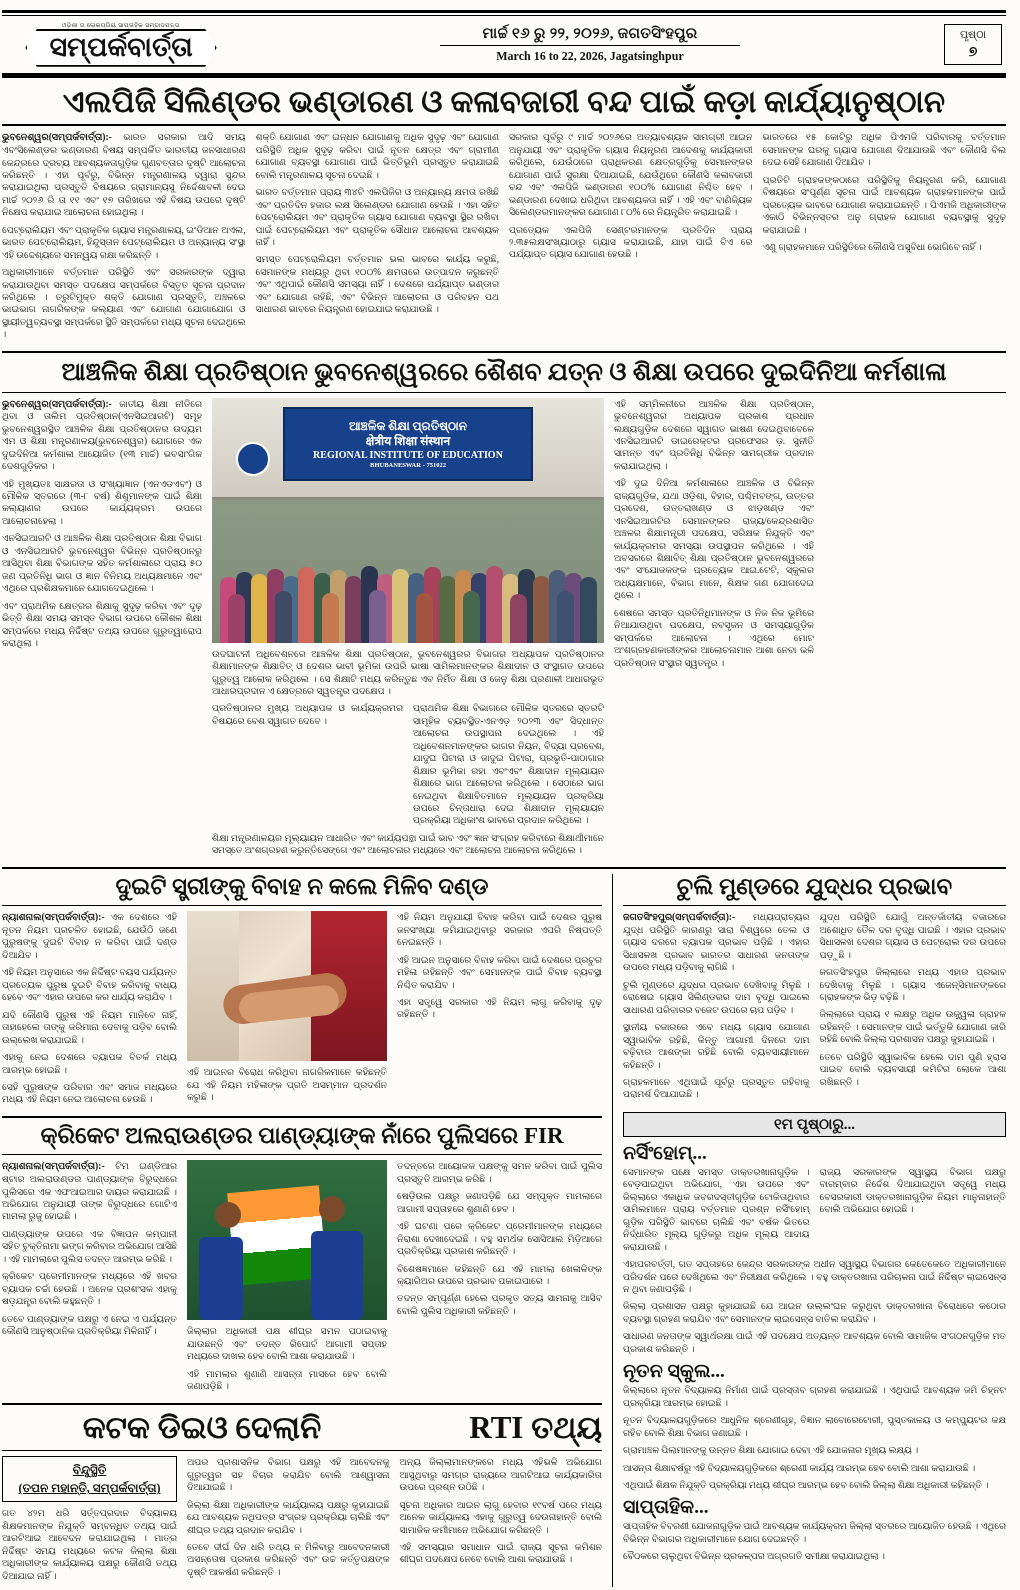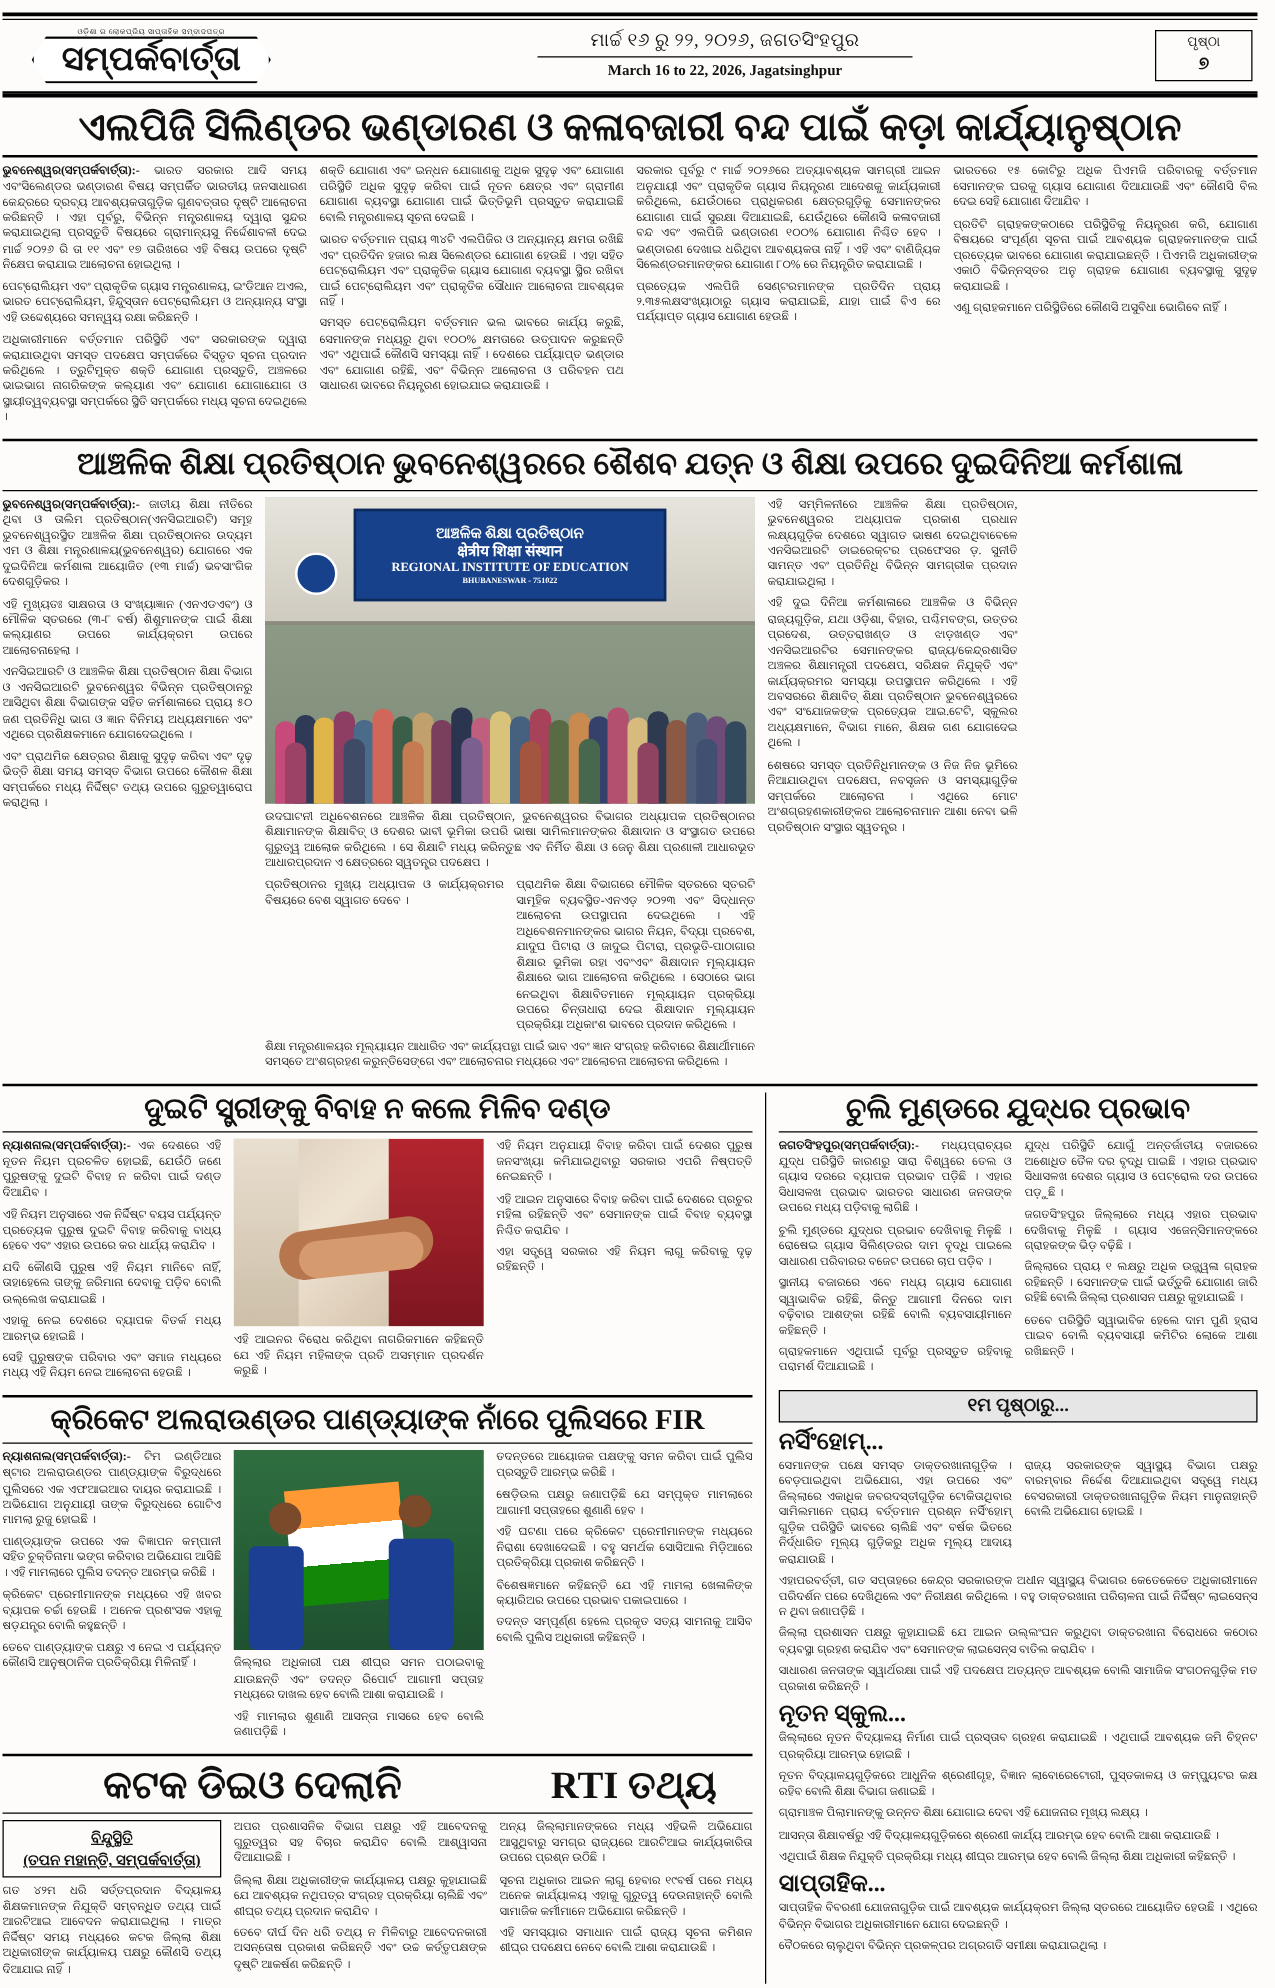--- a/index.html
+++ b/index.html
@@ -19,24 +19,24 @@
   .masthead { display:flex; align-items:center; justify-content:space-between; padding:2px 4px 6px 4px; }
   .logo-wrap { display:flex; flex-direction:column; align-items:center; width:230px; }
   .logo-tiny { font-size:6px; letter-spacing:.5px; }
   .logo-box {
     border:2px solid #000; padding:2px 22px; position:relative;
     font-size:27px; font-weight:bold; line-height:1.1;
     clip-path: polygon(6% 0, 94% 0, 100% 50%, 94% 100%, 6% 100%, 0 50%);
     background:#fff;
   }
   .date-wrap { text-align:center; flex:1; }
-  .date-od { font-size:15px; font-weight:normal; letter-spacing:.3px; }
+  .date-od { font-size:15px; font-weight:bold; letter-spacing:.3px; }
   .date-line { border-top:1px solid #000; width:300px; margin:3px auto; }
   .date-en { font-size:12px; font-weight:bold; }
-  .page-no { width:78px; border:1px solid #000; text-align:center; font-size:11px; padding:2px 0; line-height:1.4; }
+  .page-no { width:58px; border:1px solid #000; text-align:center; font-size:11px; padding:2px 0; line-height:1.4; }
   .page-no b { display:block; font-size:14px; }
   .masthead-rule-bot { border-top:2px solid #000; border-bottom:3px solid #000; height:5px; margin-bottom:6px; }
 
   
   .hl { font-weight:bold; line-height:1.15; text-align:center; }
   .h-xl { font-size:31px; }
   .h-lg { font-size:25px; }
   .h-md { font-size:23px; }
   .rule { border-top:1px solid #000; margin:5px 0; }
   .rule2 { border-top:2px solid #000; margin:5px 0; }
@@ -257,21 +257,21 @@
           <p class="body">ଷେଡ଼ିଉଲ ପକ୍ଷରୁ ଜଣାପଡ଼ିଛି ଯେ ସମ୍ପୃକ୍ତ ମାମଲାରେ ଆଗାମୀ ସପ୍ତାହରେ ଶୁଣାଣି ହେବ ।</p>
           <p class="body">ଏହି ଘଟଣା ପରେ କ୍ରିକେଟ ପ୍ରେମୀମାନଙ୍କ ମଧ୍ୟରେ ନିରାଶା ଦେଖାଦେଇଛି । ବହୁ ସମର୍ଥକ ସୋସିଆଲ ମିଡ଼ିଆରେ ପ୍ରତିକ୍ରିୟା ପ୍ରକାଶ କରିଛନ୍ତି ।</p>
           <p class="body">ବିଶେଷଜ୍ଞମାନେ କହିଛନ୍ତି ଯେ ଏହି ମାମଲା ଖେଳାଳିଙ୍କ କ୍ୟାରିଅର ଉପରେ ପ୍ରଭାବ ପକାଇପାରେ ।</p>
           <p class="body">ତଦନ୍ତ ସମ୍ପୂର୍ଣ୍ଣ ହେଲେ ପ୍ରକୃତ ସତ୍ୟ ସାମନାକୁ ଆସିବ ବୋଲି ପୁଲିସ ଅଧିକାରୀ କହିଛନ୍ତି ।</p>
         </div>
       </div>
       <div class="rule2"></div>
 
       <div class="cols" style="align-items:baseline">
         <div class="hl h-xl" style="flex:1;text-align:center">କଟକ ଡିଇଓ ଦେଲାନି</div>
-        <div class="hl h-xl" style="flex:0 0 190px;">RTI ତଥ୍ୟ</div>
+        <div class="hl h-xl" style="flex:0 0 190px;text-align:right">RTI ତଥ୍ୟ</div>
       </div>
       <div class="rule"></div>
       <div class="cols">
         <div class="col" style="flex:0 0 175px">
           <div class="byline-box">
             <div>ବିନ୍ଦୁସ୍ଥିତି</div>
             <div>(ତପନ ମହାନ୍ତି, ସମ୍ପର୍କବାର୍ତ୍ତା)</div>
           </div>
           <p class="body">ଗତ ୪୨ମ ଧରି ସର୍ତ୍ତପ୍ରଦାନ ବିଦ୍ୟାଳୟ ଶିକ୍ଷକମାନଙ୍କ ନିଯୁକ୍ତି ସମ୍ବନ୍ଧିତ ତଥ୍ୟ ପାଇଁ ଆରଟିଆଇ ଆବେଦନ କରାଯାଇଥିଲା । ମାତ୍ର ନିର୍ଦ୍ଦିଷ୍ଟ ସମୟ ମଧ୍ୟରେ କଟକ ଜିଲ୍ଲା ଶିକ୍ଷା ଅଧିକାରୀଙ୍କ କାର୍ଯ୍ୟାଳୟ ପକ୍ଷରୁ କୌଣସି ତଥ୍ୟ ଦିଆଯାଇ ନାହିଁ ।</p>
 

